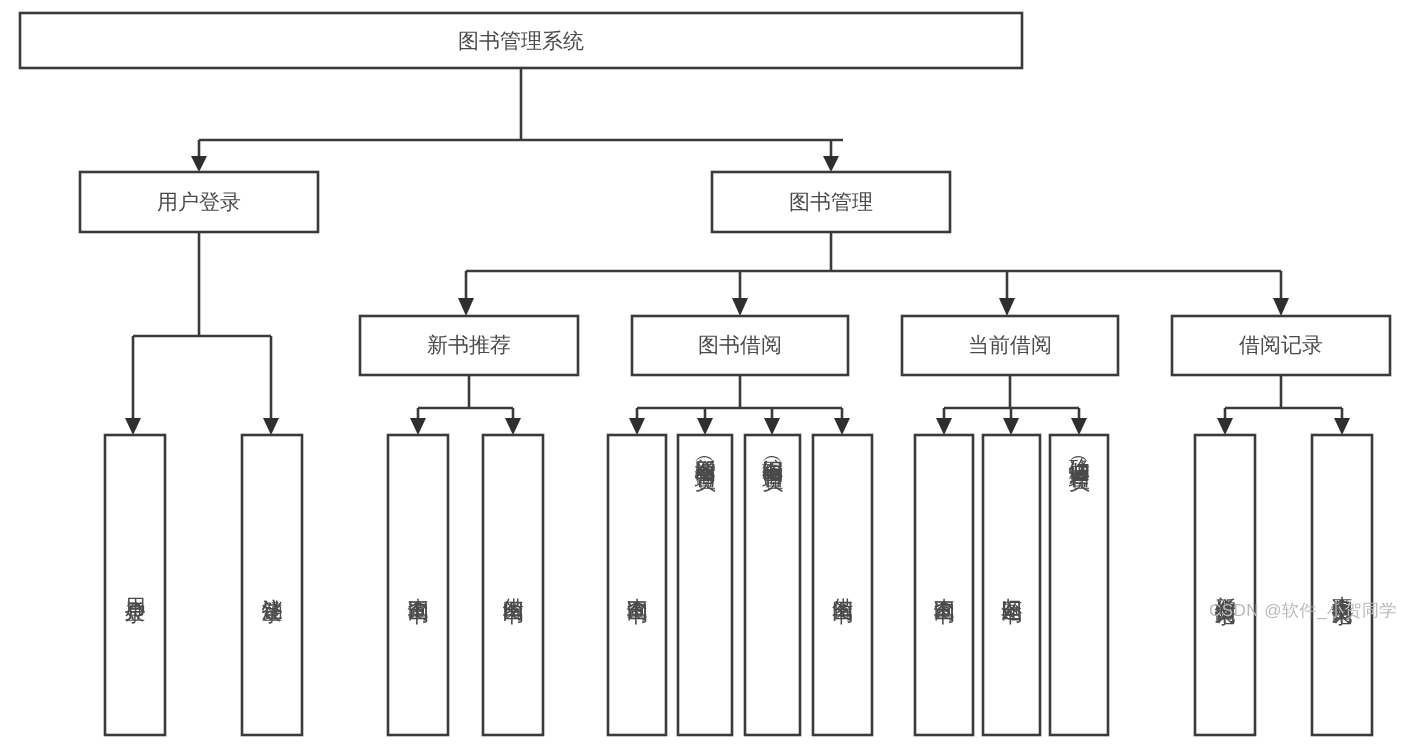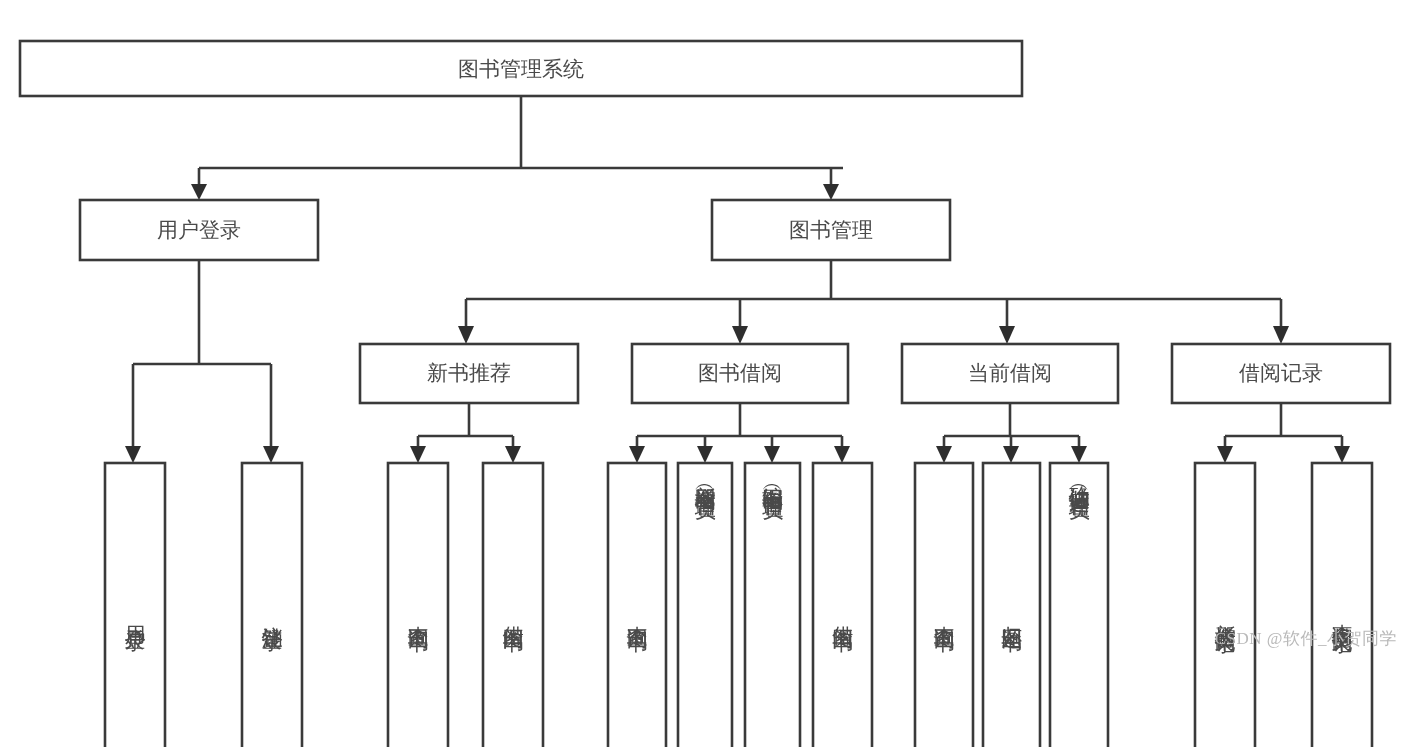--- a/index.html
+++ b/index.html
@@ -11,21 +11,20 @@
     width: 1405px;
     height: 747px;
     font-family: "DejaVu Sans", "Liberation Sans", sans-serif;
     overflow: hidden;
   }
   #diagram-root {
     position: relative;
     width: 1405px;
     height: 626px;
     background: #ffffff;
-    margin-top: 28px;
   }
   svg.flow {
     position: absolute;
     top: 0;
     left: 0;
     width: 1405px;
     height: 747px;
     display: block;
   }
   .node-box {
@@ -64,21 +63,21 @@
     font-size: 21px;
     line-height: 1.06;
     color: #4a4a4a;
     letter-spacing: 2px;
     white-space: nowrap;
   }
   #watermark {
     position: absolute;
     right: 8px;
     bottom: 4px;
-    font-family: Liberation Serif, serif;
+    font-family: Liberation Sans, sans-serif;
     font-size: 17px;
     color: #b9b9b9;
     letter-spacing: 0.5px;
     white-space: nowrap;
   }
 </style>
 </head>
 <body>
 
 <div id="diagram-root">

